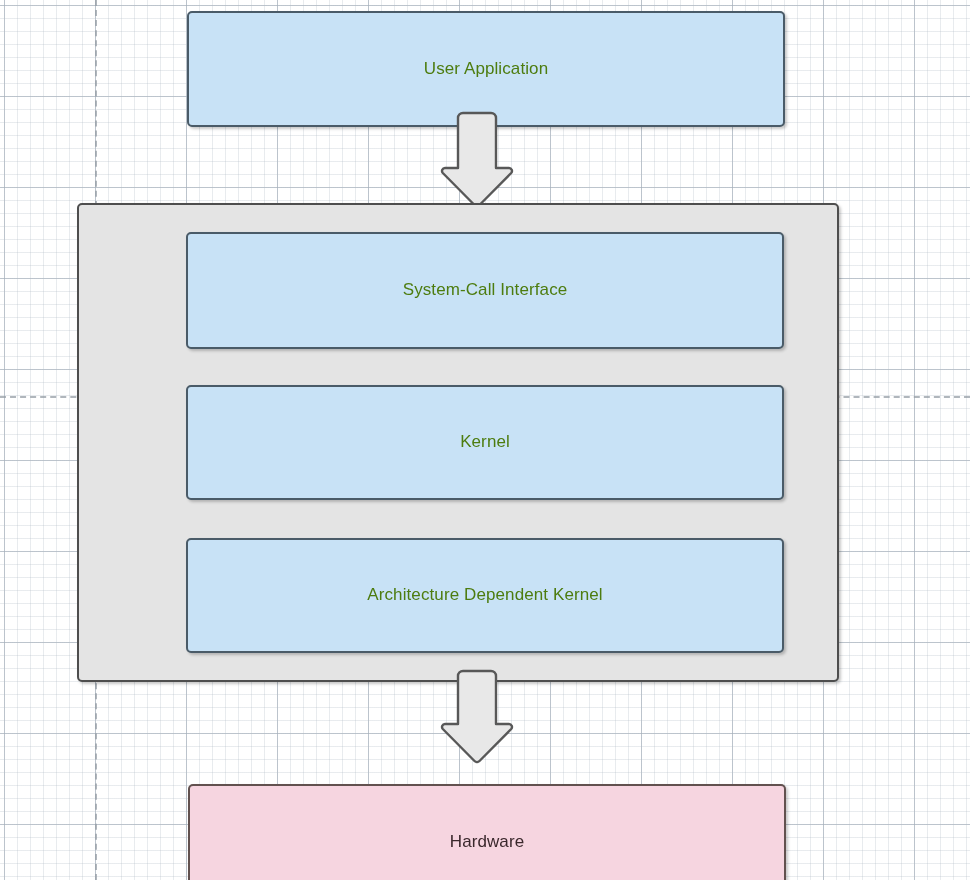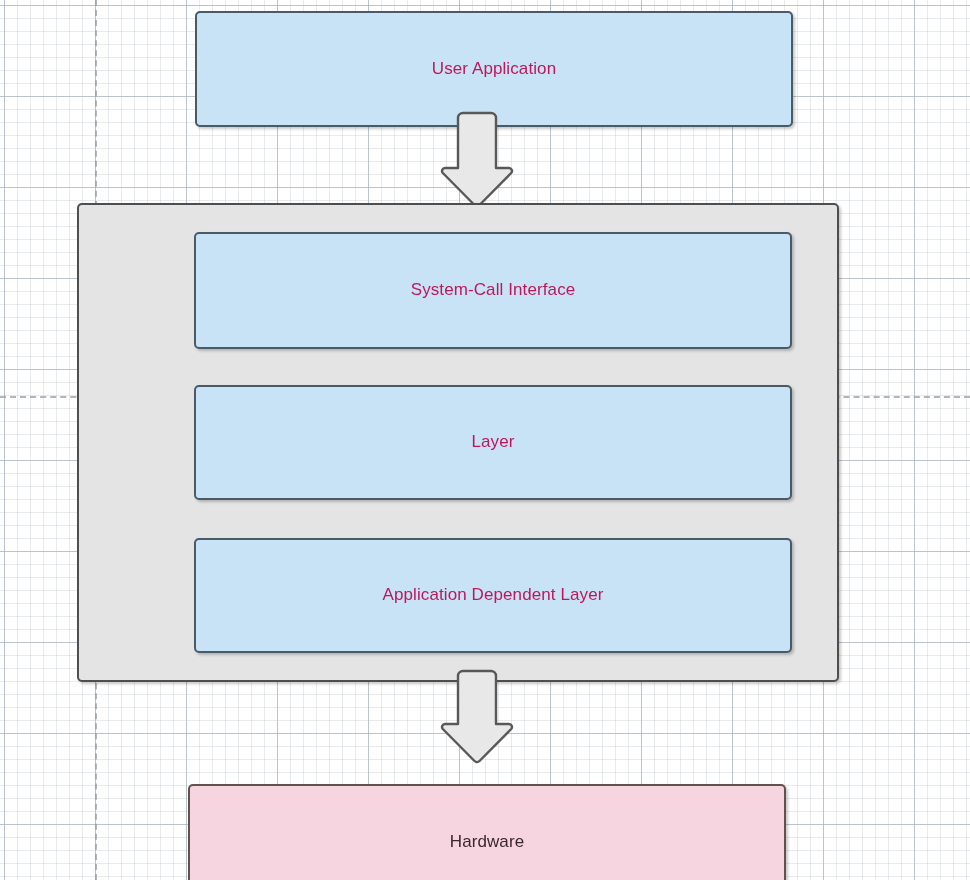--- a/index.html
+++ b/index.html
@@ -65,23 +65,22 @@
     font-size: 17px;
     line-height: 1.2;
     letter-spacing: 0.1px;
     text-align: center;
     white-space: nowrap;
   }
 
   .node-blue {
     background: #c8e2f6;
     border: 2px solid #4a5b68;
-    color: #be185d;
+    color: #4d7c0f;
     box-shadow: 2px 2px 3px rgba(0,0,0,0.22);
-    margin-left: 8px;
   }
 
   .node-pink {
     background: #f6d5e0;
     border: 2px solid #62514f;
     color: #3a282c;
     box-shadow: 2px 2px 3px rgba(0,0,0,0.22);
   }
 
   .node-group {
@@ -137,25 +136,25 @@
   </div>
 
   <div class="node node-group" style="left:77px; top:203px; width:762px; height:479px;">
   </div>
 
   <div class="node node-blue" style="left:186px; top:232px; width:598px; height:117px;">
     <span>System-Call Interface</span>
   </div>
 
   <div class="node node-blue" style="left:186px; top:385px; width:598px; height:115px;">
-    <span>Layer</span>
+    <span>Kernel</span>
   </div>
 
   <div class="node node-blue" style="left:186px; top:538px; width:598px; height:115px;">
-    <span>Application Dependent Layer</span>
+    <span>Architecture Dependent Kernel</span>
   </div>
 
   <div class="arrow" style="left:441px; top:670px; width:72px; height:95px;">
     <svg width="72" height="95" viewBox="0 0 72 95">
       <path class="arrow-shape" d="M 17,6
                a 5,5 0 0 1 5,-5
                L 50,1
                a 5,5 0 0 1 5,5
                L 55,54
                L 68,54

